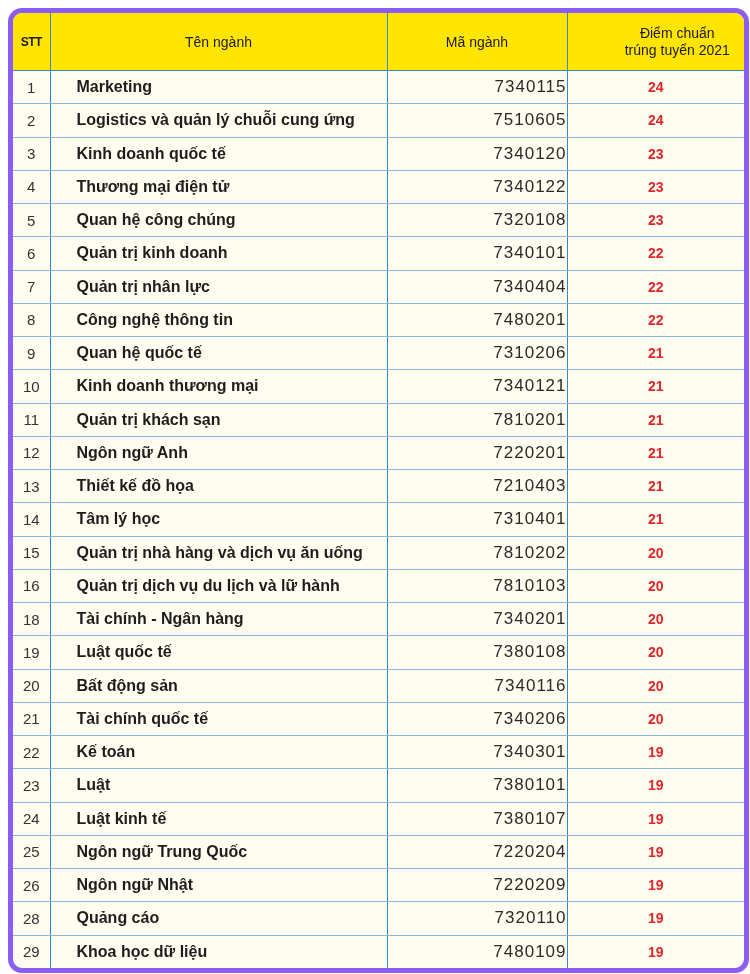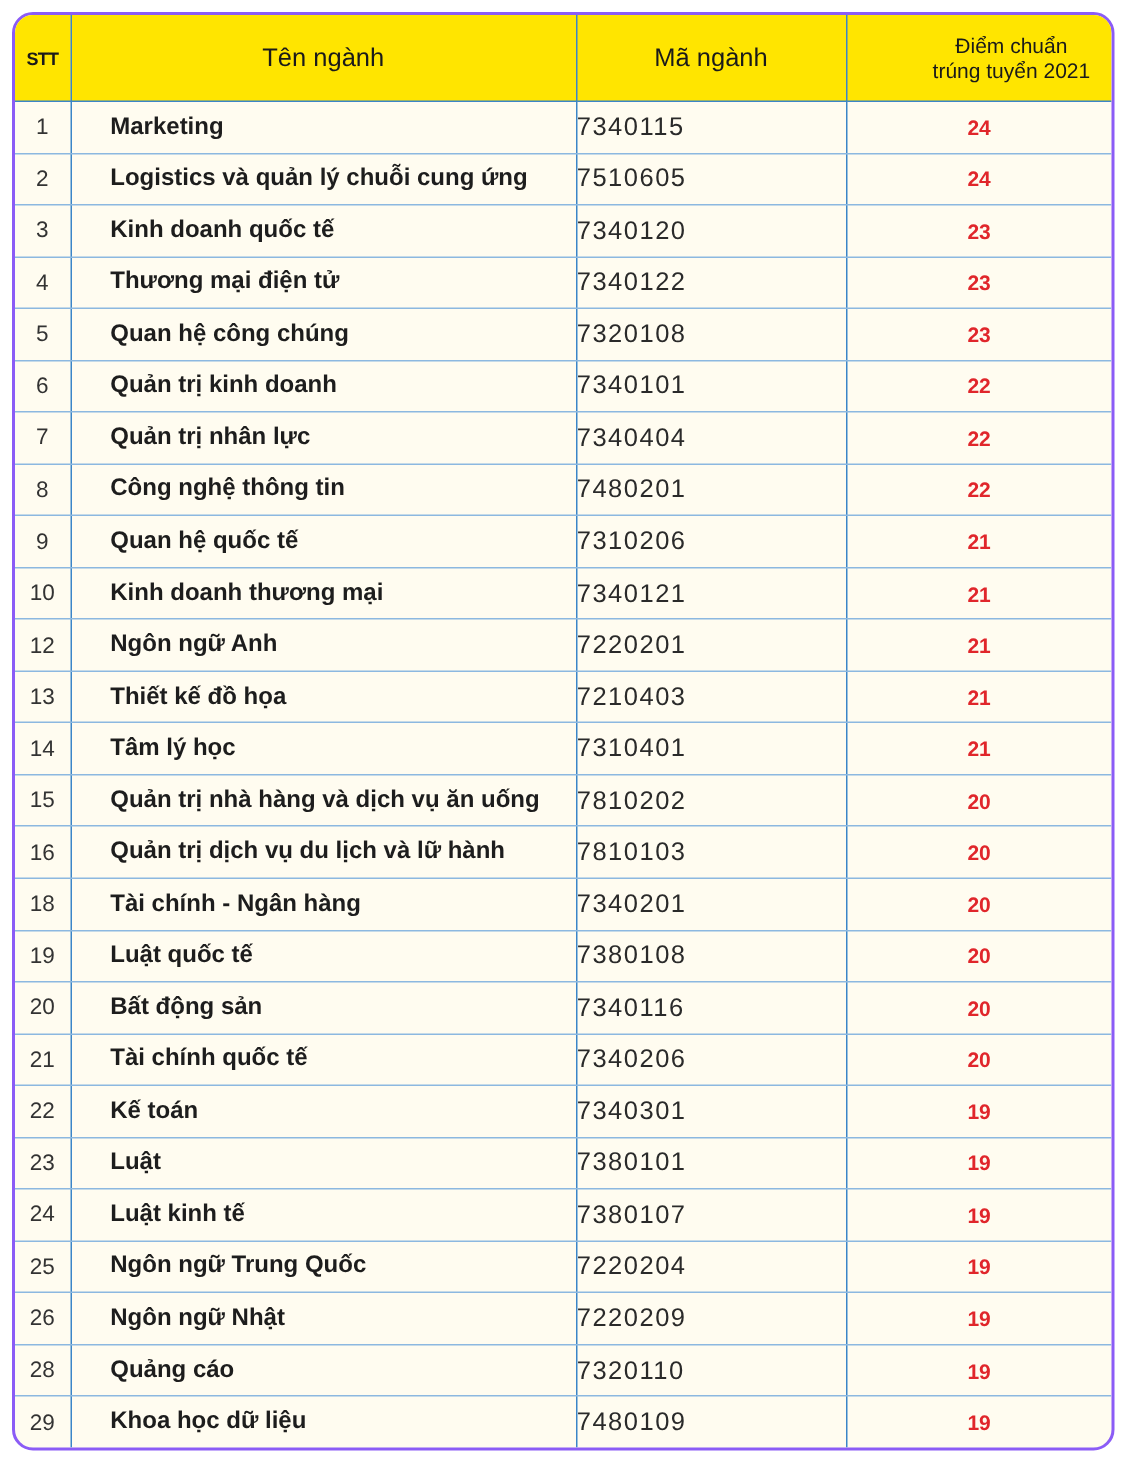--- a/index.html
+++ b/index.html
@@ -1,44 +1,44 @@
 <!DOCTYPE html>
 <html><head>
 <meta charset="utf-8">
 <style>
   html, body { margin: 0; padding: 0; background: #ffffff; }
   body { width: 750px; height: 974px; position: relative; font-family: "Liberation Sans", sans-serif; }
   .table-wrap {
     position: absolute; left: 8px; top: 8px; width: 731px; height: 955px;
-    border: 2px solid #8b5cf6; border-radius: 14px; overflow: hidden;
+    border: 5px solid #8b5cf6; border-radius: 14px; overflow: hidden;
     background: #fffcf0;
   }
   table { border-collapse: collapse; width: 100%; height: 100%; table-layout: fixed; }
   col.c-stt { width: 37px; }
   col.c-name { width: 337px; }
   col.c-code { width: 180px; }
   col.c-score { width: 177px; }
   thead th {
     background: #ffe500; color: #1a1a1a; font-weight: normal;
-    height: 57px; font-size: 17px; text-align: center; vertical-align: middle;
+    height: 57px; font-size: 14px; text-align: center; vertical-align: middle;
     border-right: 1px solid #3b85c8; border-bottom: 1px solid #3b85c8;
     padding: 0; line-height: 18px;
   }
   thead th.h-stt { font-size: 12px; font-weight: bold; letter-spacing: -0.5px; }
   thead th.h-score { font-size: 14px; line-height: 17px; padding-left: 43px; }
   thead th:last-child, tbody td:last-child { border-right: none; }
   tbody td {
     height: 29.7px; padding: 0; vertical-align: middle;
     border-right: 1px solid #3b85c8; border-bottom: 1px solid #8cb8e0;
     font-size: 16px; color: #222;
   }
   tbody tr:last-child td { border-bottom: none; }
   td.stt { text-align: center; color: #333; font-size: 15px; }
   td.name { padding-left: 26px; font-weight: bold; color: #1d1d1d; font-size: 16px; }
-  td.code { text-align: left; letter-spacing: 1px; color: #2a2a2a; font-size: 17px; }
+  td.code { text-align: right; letter-spacing: 1px; color: #2a2a2a; font-size: 17px; }
   td.score { text-align: center; font-weight: bold; color: #e0262b; font-size: 14px; }
 </style>
 </head>
 <body>
 
 <div class="table-wrap">
   <table>
     <colgroup>
       <col class="c-stt">
         <col class="c-name">
@@ -111,20 +111,26 @@
           <td class="code">7310206</td>
           <td class="score">21</td>
         </tr>
         <tr>
           <td class="stt">10</td>
           <td class="name">Kinh doanh thương mại</td>
           <td class="code">7340121</td>
           <td class="score">21</td>
         </tr>
         <tr>
+          <td class="stt">11</td>
+          <td class="name">Quản trị khách sạn</td>
+          <td class="code">7810201</td>
+          <td class="score">21</td>
+        </tr>
+        <tr>
           <td class="stt">12</td>
           <td class="name">Ngôn ngữ Anh</td>
           <td class="code">7220201</td>
           <td class="score">21</td>
         </tr>
         <tr>
           <td class="stt">13</td>
           <td class="name">Thiết kế đồ họa</td>
           <td class="code">7210403</td>
           <td class="score">21</td>

